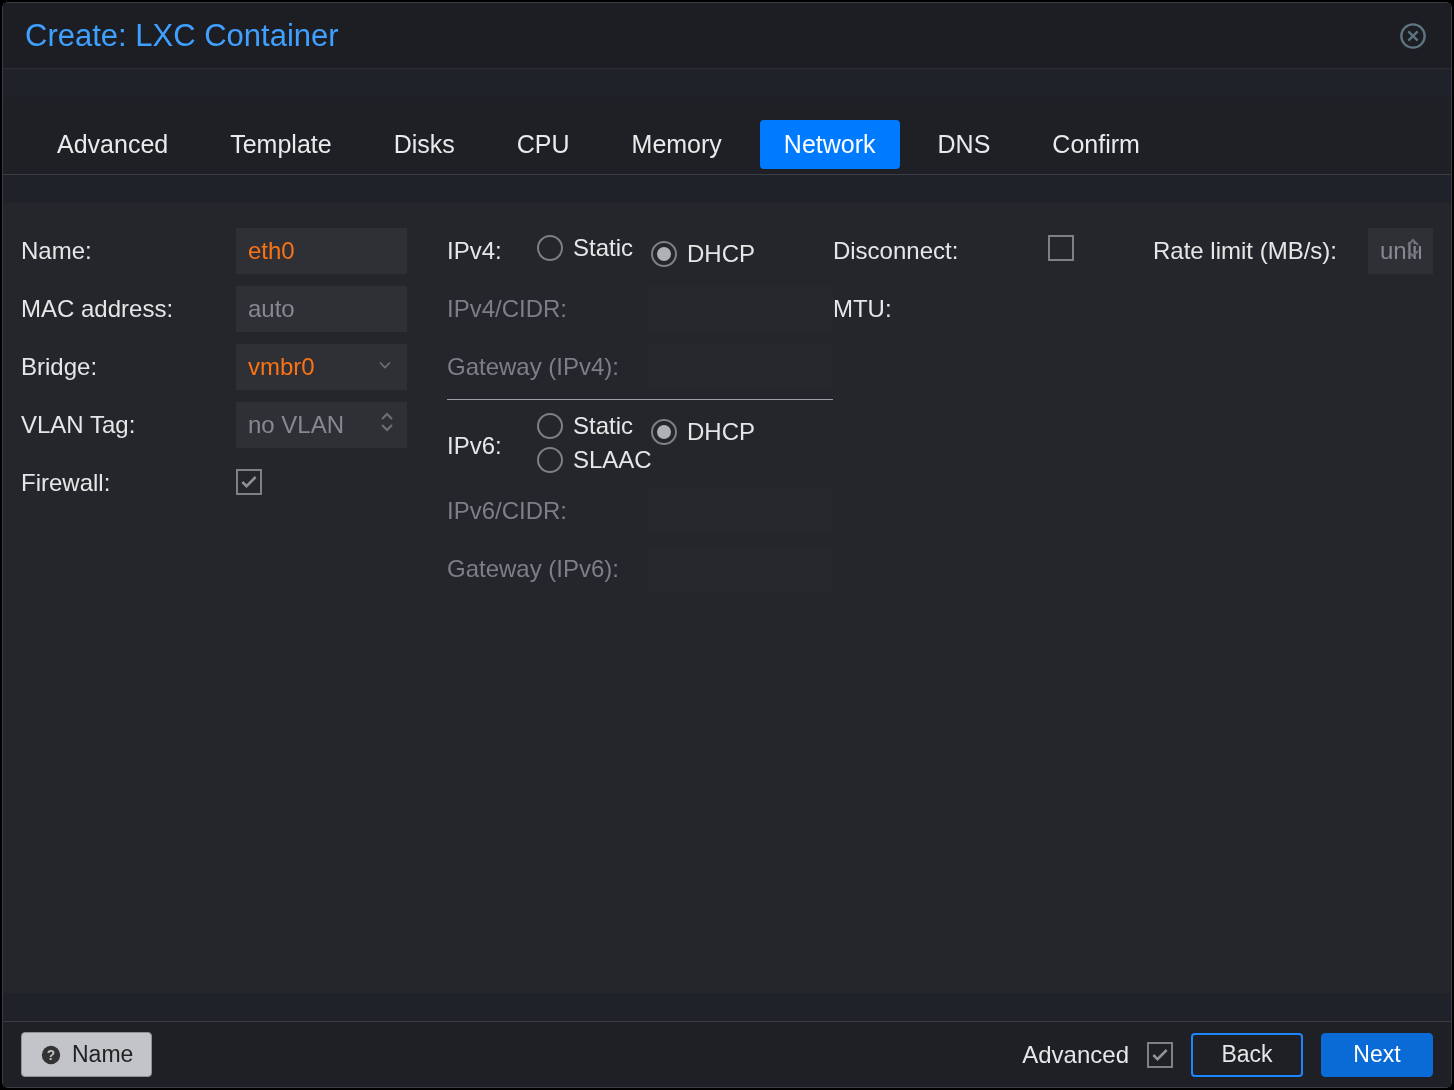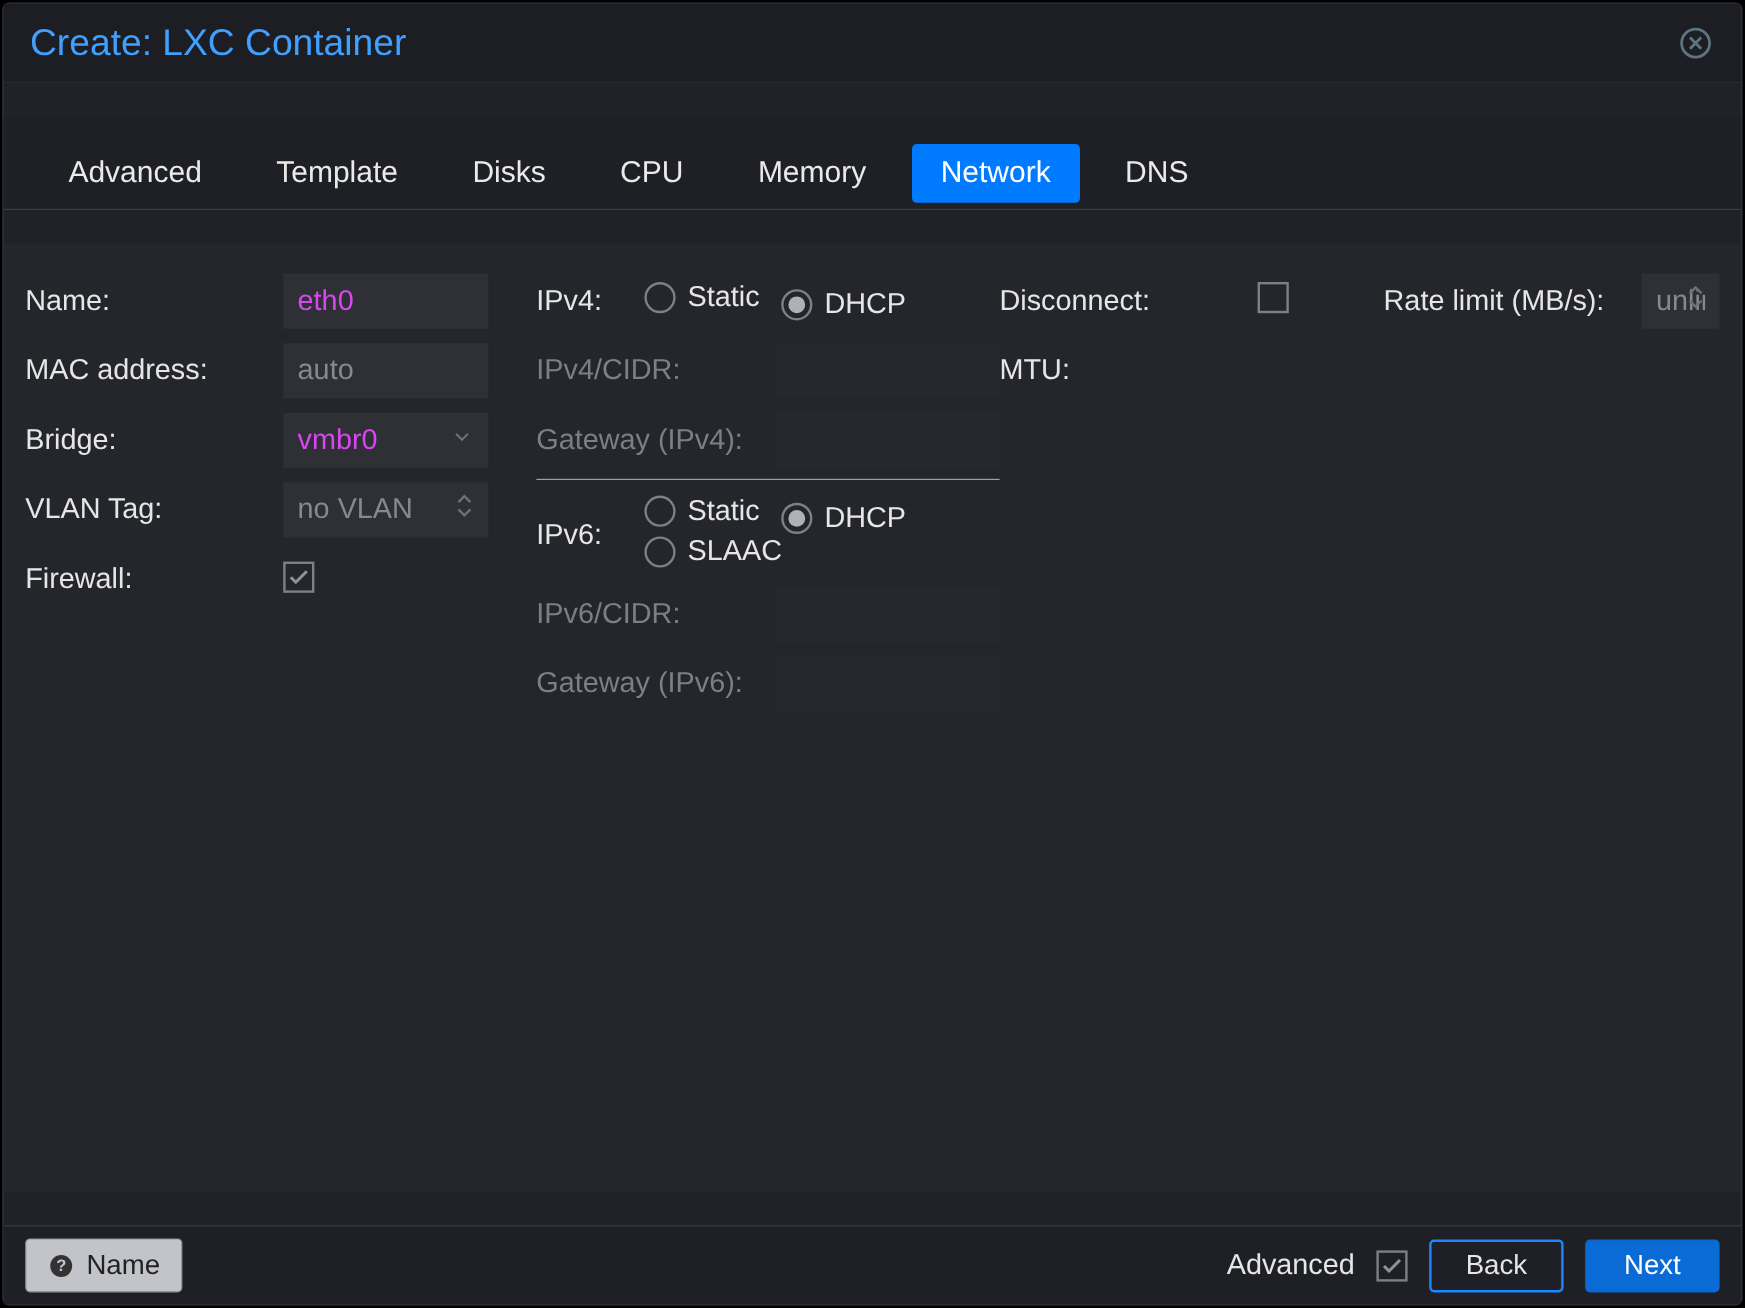--- a/index.html
+++ b/index.html
@@ -95,21 +95,21 @@
   .row-label.disabled { color: #7c7f86; }
   .row-input-wrap {
     flex: 1;
     position: relative;
   }
   .text-input {
     width: 100%;
     height: 46px;
     background: #2e3036;
     border: none;
-    color: #d946ef;
+    color: #f97316;
     font-size: 24px;
     padding: 0 12px;
     outline: none;
   }
   .text-input::placeholder { color: #86898f; }
   .text-input:disabled { color: #86898f; background: #282a30; }
   .text-input.dimmed { background: #26282e; }
 
   .combo-caret, .spinner-caret {
     position: absolute;
@@ -232,20 +232,21 @@
   </div>
 
   <div class="tabs">
       <div class="tab">Advanced</div>
       <div class="tab">Template</div>
       <div class="tab">Disks</div>
       <div class="tab">CPU</div>
       <div class="tab">Memory</div>
       <div class="tab active">Network</div>
       <div class="tab">DNS</div>
+      <div class="tab">Confirm</div>
     </div>
 
   <div class="content">
 
     <div class="cols">
 
       <div class="col">
 
         <div class="row">
           <div class="row-label">Name:</div>

